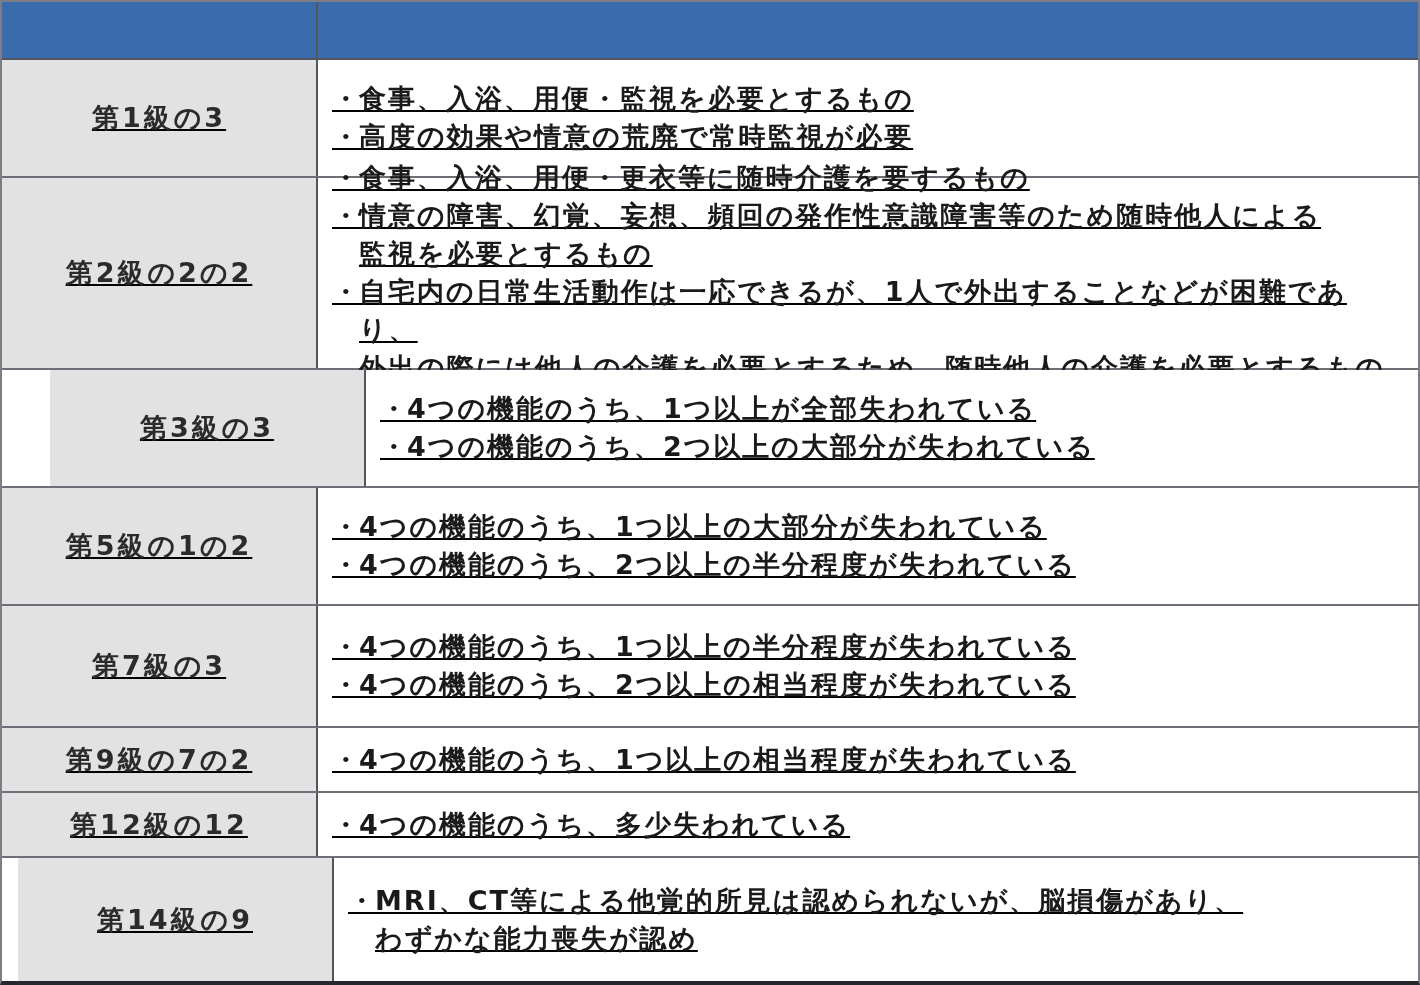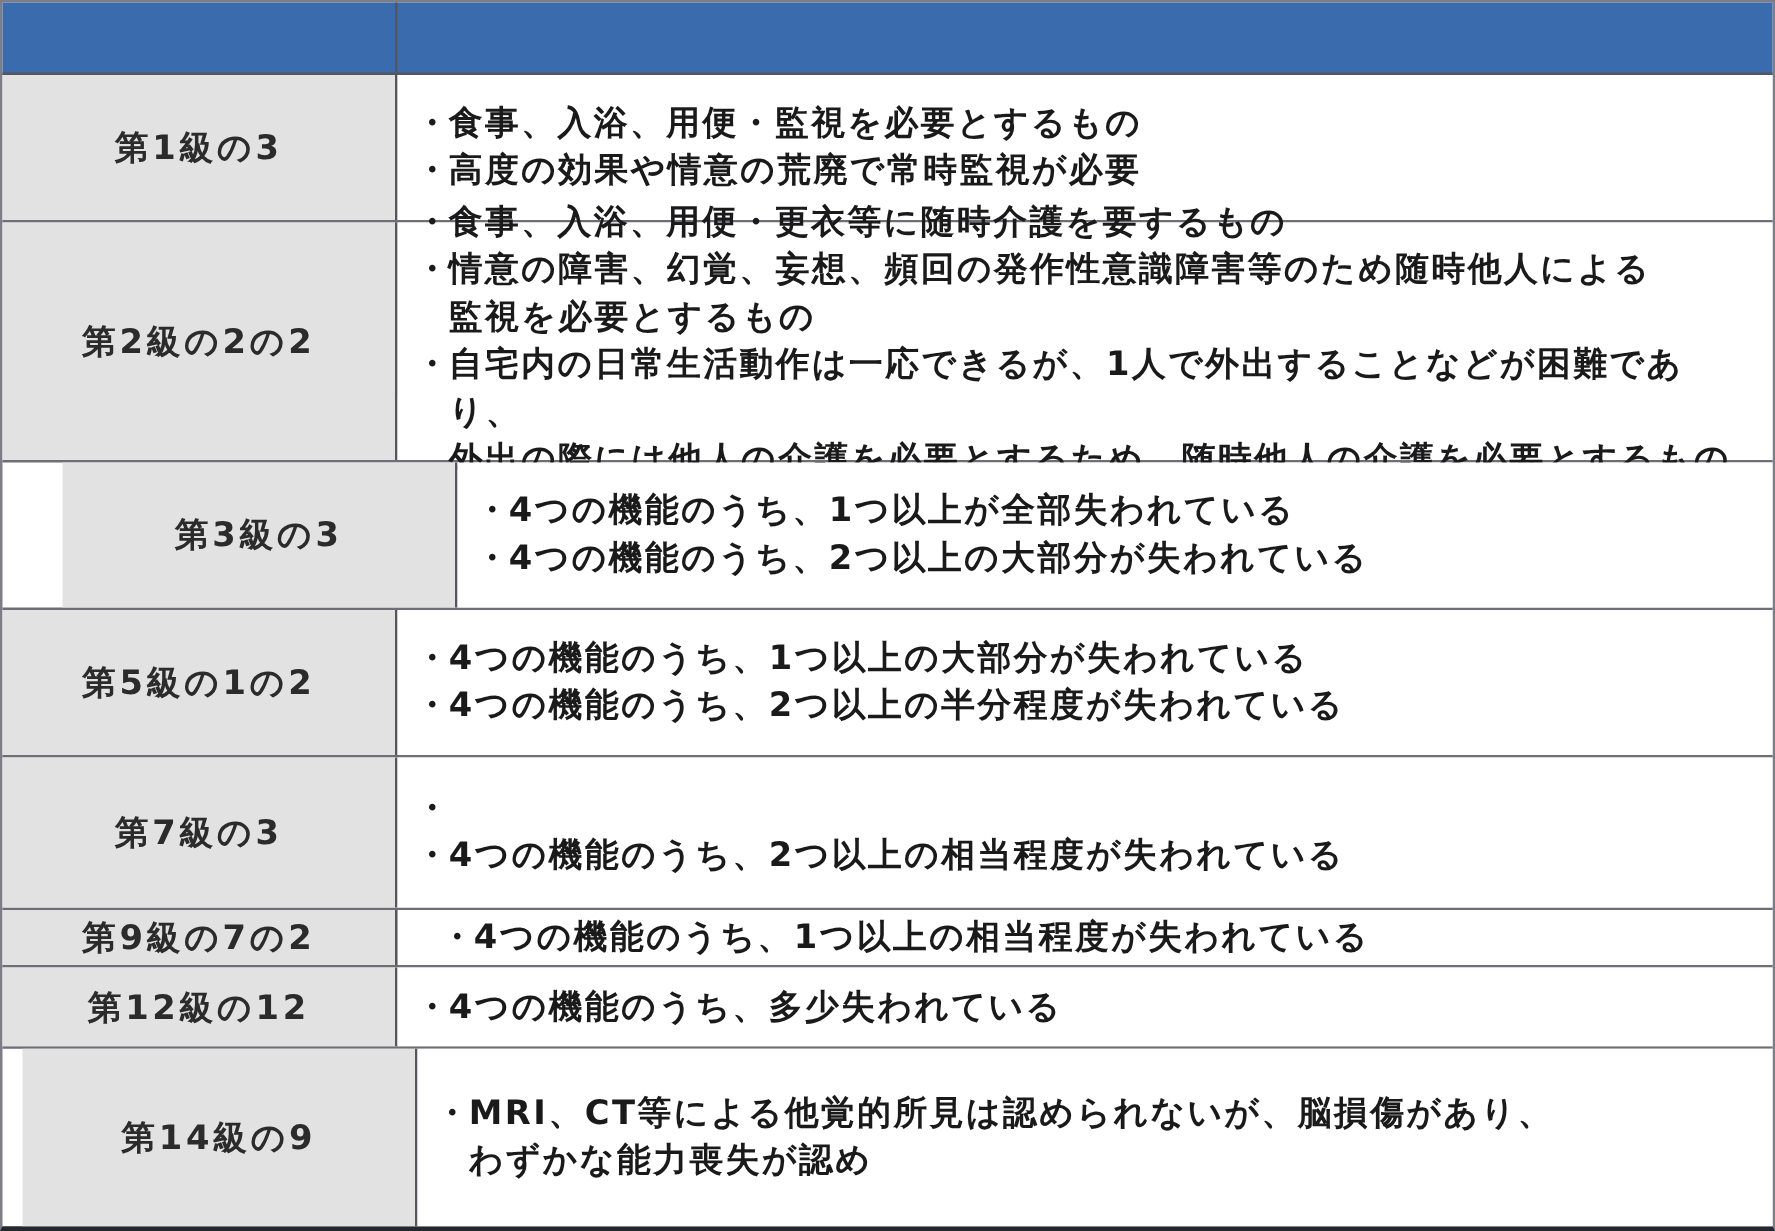--- a/index.html
+++ b/index.html
@@ -53,38 +53,39 @@
     flex: 1 1 auto;
     box-sizing: border-box;
   }
   .thead .col-grade {
     border-right: 2px solid #55555e;
   }
   .tbody {
     display: flex;
     flex-direction: column;
     flex: 1 1 auto;
+    text-decoration: underline;
   }
   .tr {
     display: flex;
     flex-direction: row;
     box-sizing: border-box;
     border-bottom: 2px solid #6e6e76;
   }
   .tr:last-child {
     border-bottom: none;
     flex: 1 1 auto;
   }
   
   .tr:nth-child(1) { height: 118px; }
   .tr:nth-child(2) { height: 192px; }
   .tr:nth-child(3) { height: 118px; padding-left: 48px; }
   .tr:nth-child(4) { height: 118px; }
   .tr:nth-child(5) { height: 122px; }
-  .tr:nth-child(6) { height: 46px; gap: 20px; }
+  .tr:nth-child(6) { height: 65px; }
   .tr:nth-child(7) { height: 65px; justify-content: space-between; }
   .tr:nth-child(8) { height: 119px; padding-left: 16px; }
   .td {
     box-sizing: border-box;
   }
   .td.col-grade {
     background: #e2e2e2;
     border-right: 2px solid #55555e;
     display: flex;
     align-items: center;
@@ -196,20 +197,21 @@
     <span class="txt">4つの機能のうち、2つ以上の半分程度が失われている</span>
   </div>
 </div>
   </div>
 
   <div class="tr">
     <div class="td col-grade">第7級の3</div>
     <div class="td col-state">
   <div class="bullet-item">
     <span class="dot">・</span>
+    <span class="txt">4つの機能のうち、1つ以上の半分程度が失われている</span>
   </div>
 
   <div class="bullet-item">
     <span class="dot">・</span>
     <span class="txt">4つの機能のうち、2つ以上の相当程度が失われている</span>
   </div>
 </div>
   </div>
 
   <div class="tr">

